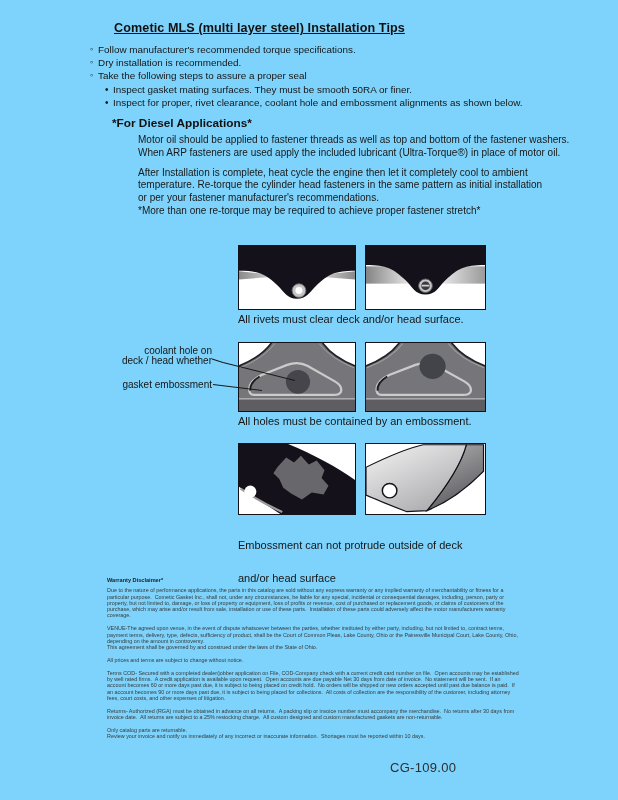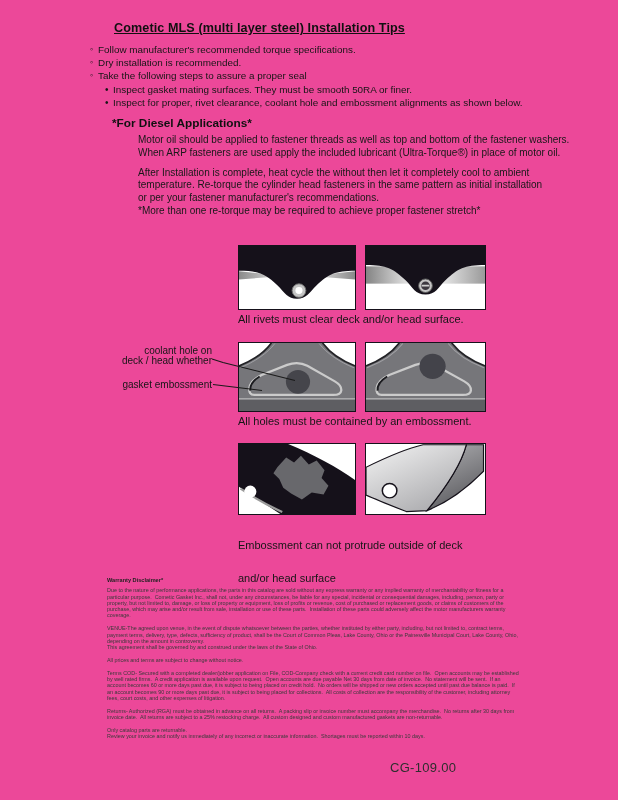--- a/index.html
+++ b/index.html
@@ -1,21 +1,21 @@
 <!DOCTYPE html>
 <html><head>
 <meta charset="utf-8">
 <style>
   html,body { margin:0; padding:0; }
   body {
     width:618px; height:800px; background:#ffffff;
     font-family:"Liberation Sans", sans-serif; color:#151515;
     position:relative; overflow:hidden;
   }
-  .doc { position:absolute; inset:0; background:#ec4899; }
+  .doc { position:absolute; inset:0; background:#7dd3fc; }
 
   
   .title {
     position:absolute; left:114px; top:21px; margin:0;
     font-size:12.6px; font-weight:bold; text-decoration:underline;
     letter-spacing:0.1px; color:#101010; white-space:nowrap;
   }
   .tips { position:absolute; left:90px; top:43px; font-size:9.9px; line-height:13.2px; }
   .tip { white-space:nowrap; }
   .tip .mk { display:inline-block; width:8px; font-size:9px; vertical-align:top; }
@@ -79,21 +79,21 @@
     <div class="tip sub"><span class="mk">•</span><span>Inspect for proper, rivet clearance, coolant hole and embossment alignments as shown below.</span></div>
   </div>
 
   <h2 class="diesel-h">*For Diesel Applications*</h2>
 
   <div class="para p1">
     <div class="ln">Motor oil should be applied to fastener threads as well as top and bottom of the fastener washers.</div>
     <div class="ln">When ARP fasteners are used apply the included lubricant (Ultra-Torque®) in place of motor oil.</div>
   </div>
   <div class="para p2">
-    <div class="ln">After Installation is complete, heat cycle the without then let it completely cool to ambient</div>
+    <div class="ln">After Installation is complete, heat cycle the engine then let it completely cool to ambient</div>
     <div class="ln">temperature. Re-torque the cylinder head fasteners in the same pattern as initial installation</div>
     <div class="ln">or per your fastener manufacturer's recommendations.</div>
   </div>
   <div class="para p3">
     <div class="ln">*More than one re-torque may be required to achieve proper fastener stretch*</div>
   </div>
 
   <div class="dlabel" style="left:238px; top:230px;">RIGHT</div>
   <div class="dlabel" style="left:366px; top:230px; width:121px;">WRONG</div>
 

